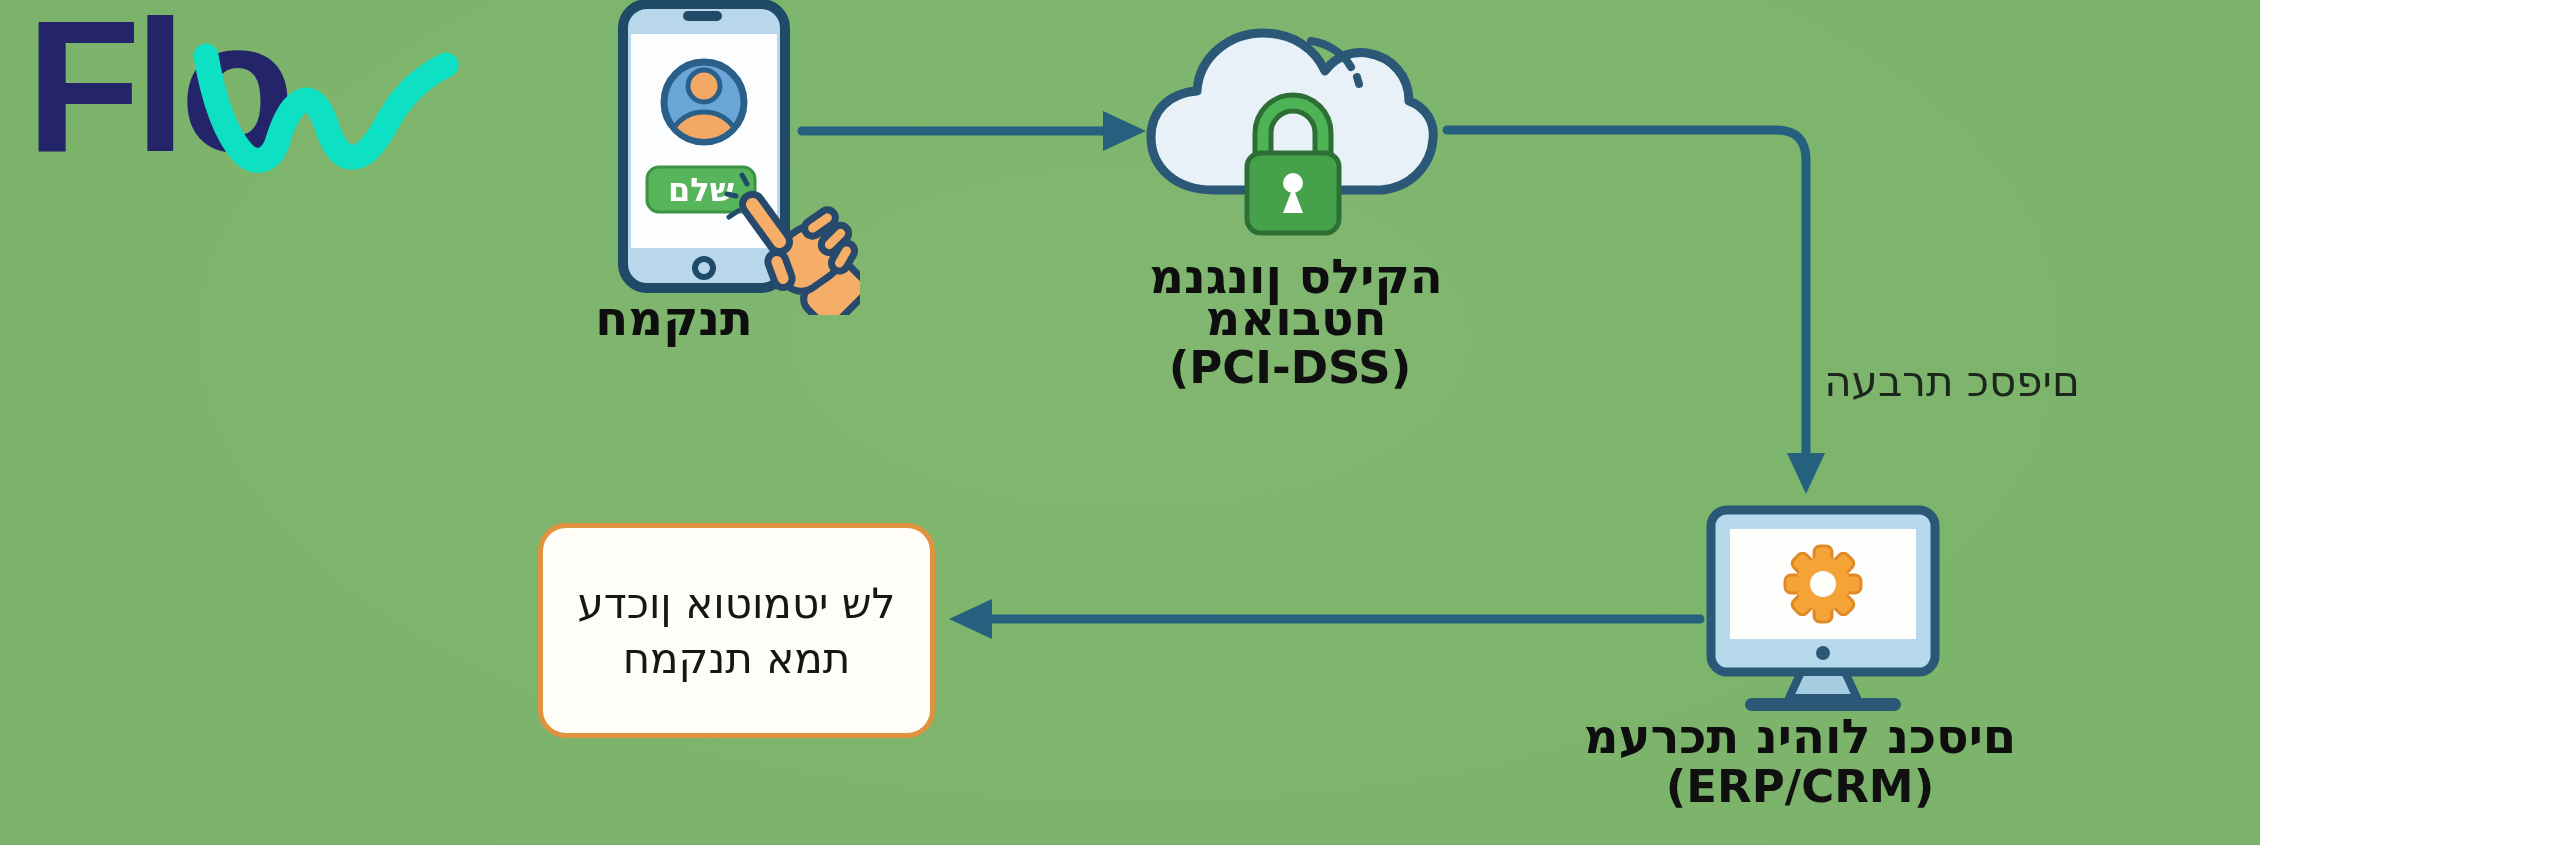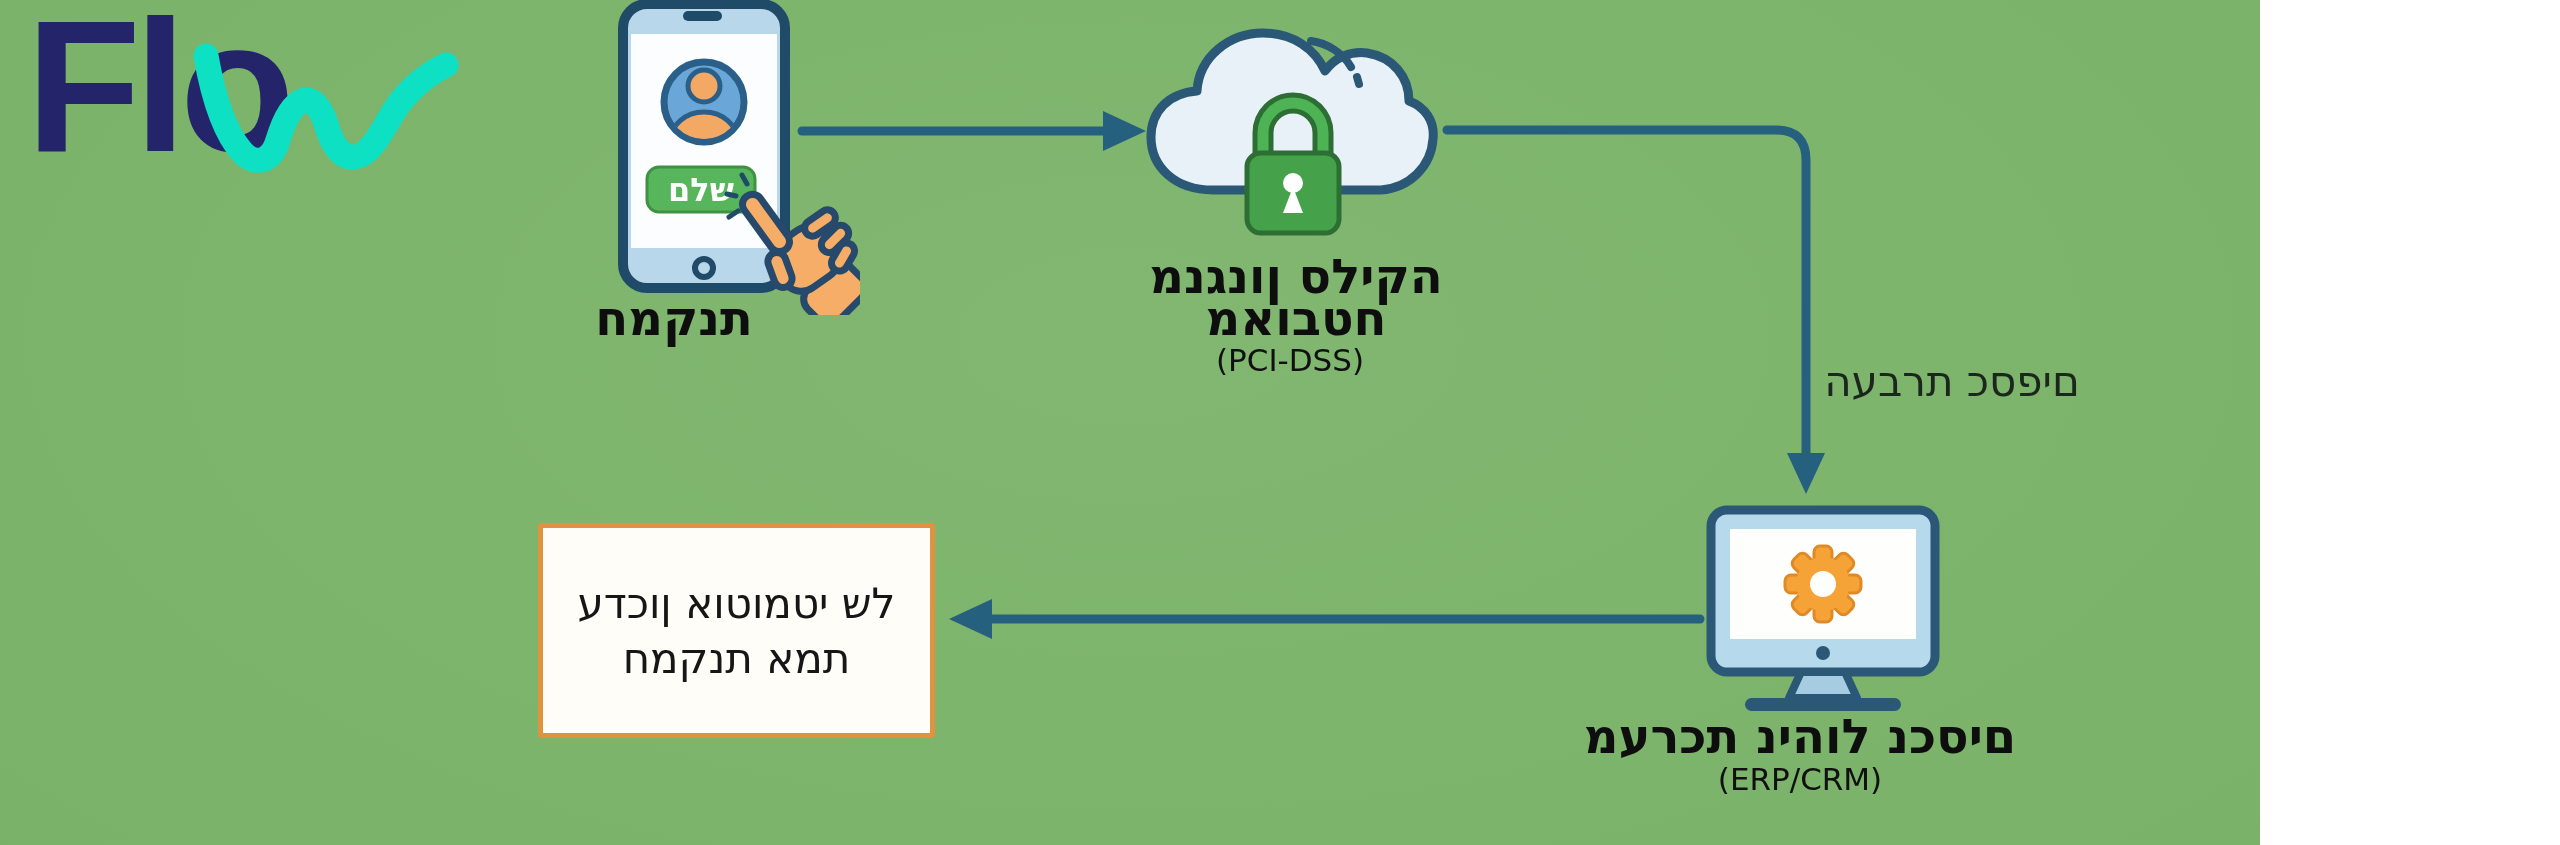--- a/index.html
+++ b/index.html
@@ -14,31 +14,31 @@
   }
   .abs{position:absolute;}
   
   .mirrored{direction:ltr;unicode-bidi:bidi-override;}
   .caption{
     position:absolute;transform:translateX(-50%);
     white-space:nowrap;text-align:center;color:#0e0e0e;
     line-height:1.1;
   }
   .caption.bold{font-weight:bold;font-size:48px;}
-  .caption.paren{font-weight:normal;font-size:31px;color:#101010;}
+  .caption.paren{font-weight:bold;font-size:45px;color:#101010;}
   .caption.soft{font-weight:normal;font-size:42px;color:#1b261c;}
   .logo-text{
     position:absolute;left:26px;top:-8px;
     font-size:188px;font-weight:bold;line-height:1;letter-spacing:-0.035em;
     color:#24246a;font-family:"Liberation Sans","DejaVu Sans",sans-serif;
   }
   .result-box{
     position:absolute;left:538px;top:523px;width:397px;height:215px;
     box-sizing:border-box;background:#fffdf8;
-    border:5px solid #e0923f;border-radius:4px;
+    border:5px solid #e0923f;border-radius:28px;
     display:flex;flex-direction:column;justify-content:center;align-items:center;
   }
   .result-box .line{
     font-size:42px;line-height:55px;color:#161616;white-space:nowrap;
   }
 </style>
 </head>
 <body>
 
 <div class="canvas">

